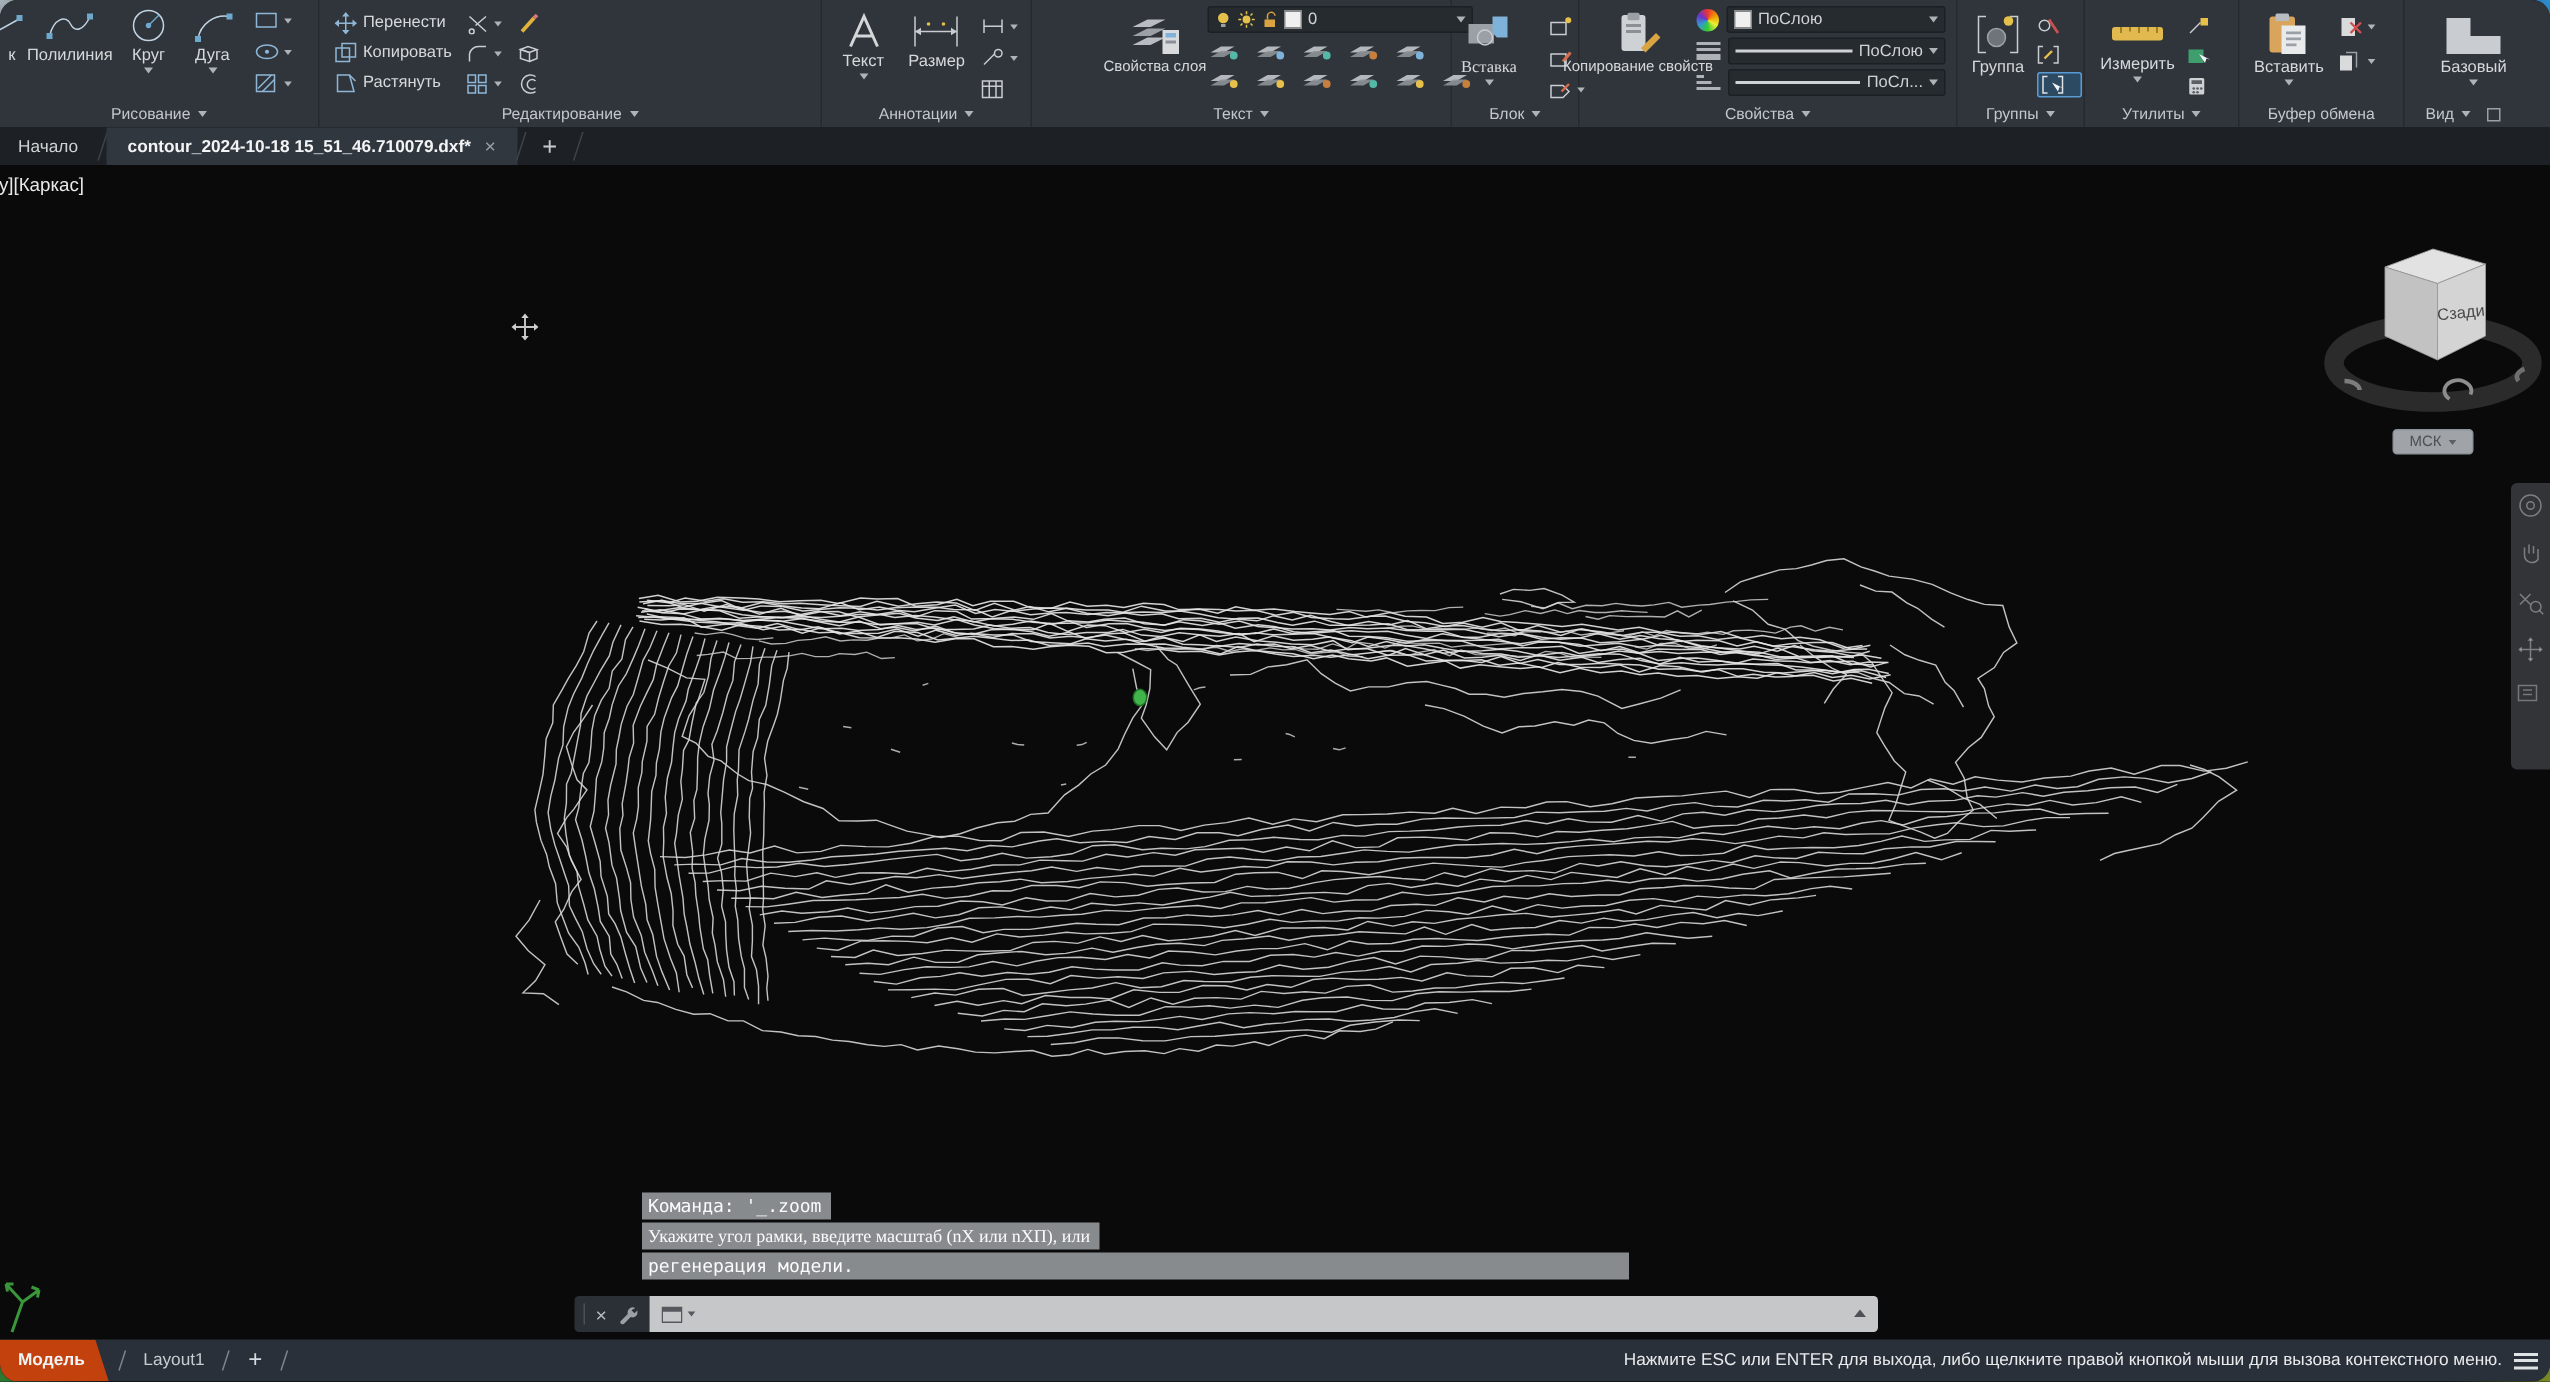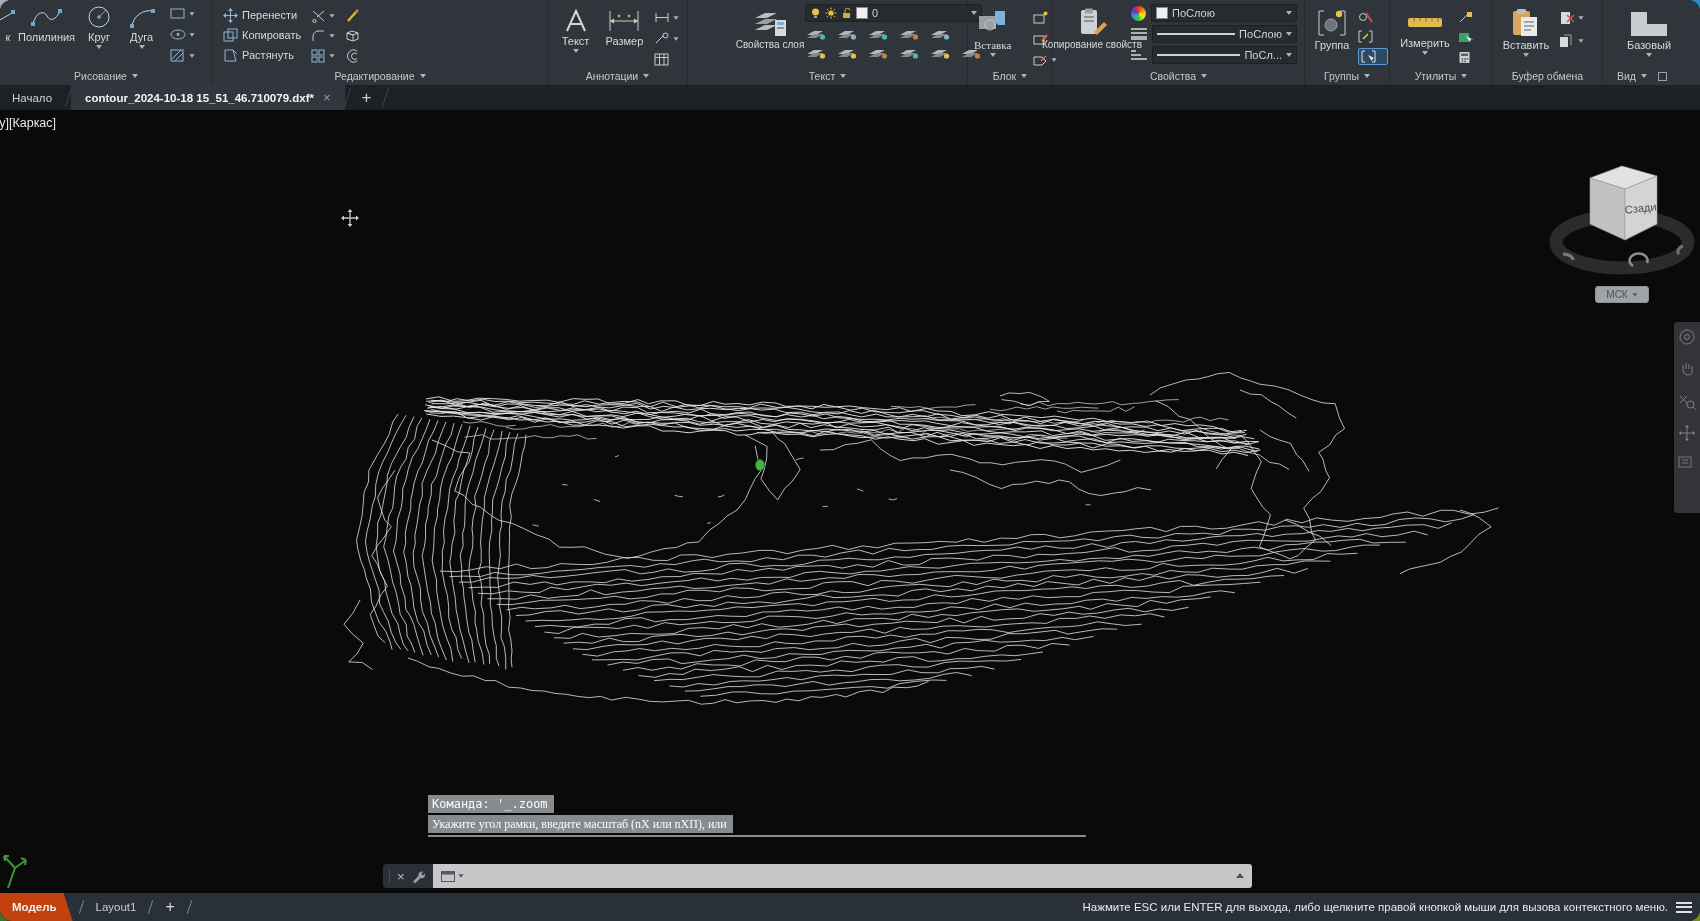--- a/index.html
+++ b/index.html
@@ -751,20 +751,21 @@
       <svg width="18" height="14">
           <rect x="1" y="1" width="12" height="10" stroke="#b8bcc0" fill="none" opacity=".5"></rect>
           <path d="M4 4 h6 M4 7 h6" stroke="#b8bcc0" opacity=".5"></path>
         </svg>
     </div>
 
     
     <div class="chip" style="left:428px;top:685px;"><span>Команда: '_.zoom</span></div>
     <div class="chip" style="left:428px;top:705px;font-family:Liberation Serif, serif;"><span>Укажите угол рамки, введите масштаб (nX или nXП), или</span></div>
     <div class="chip" style="left:428px;top:725px;width:648px;">
+      <div>регенерация модели.</div>
     </div>
 
     
     <div id="cmdbar">
       <div class="left">
         <span class="grip"></span>
         <span>×</span>
         <svg width="13" height="13">
             <path d="M11.5 2 a3.5 3.5 0 0 0 -5 4 L2 10.5 a1.4 1.4 0 0 0 2 2 L8.5 8 a3.5 3.5 0 0 0 4.5 -4.5 l-2 2 l-2 -2 z" fill="#9aa0a6"></path>
           </svg>

